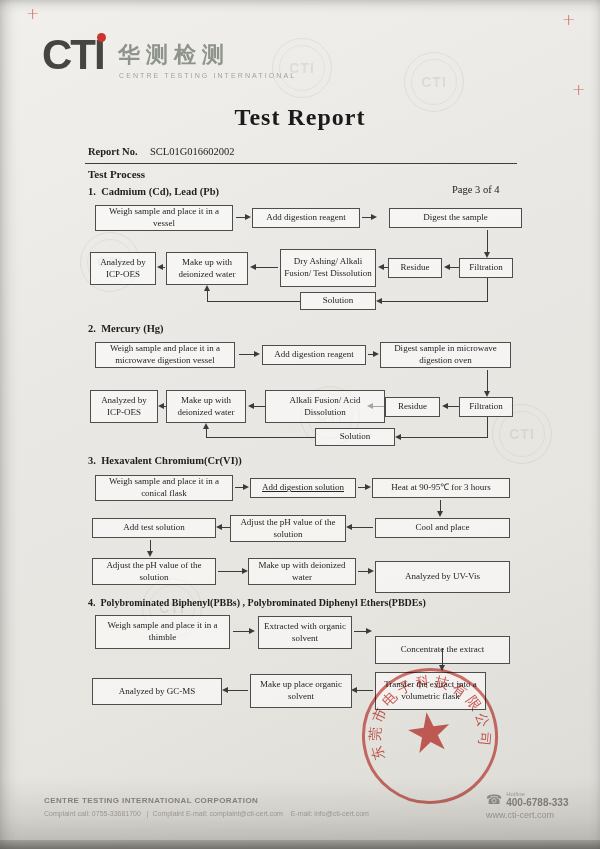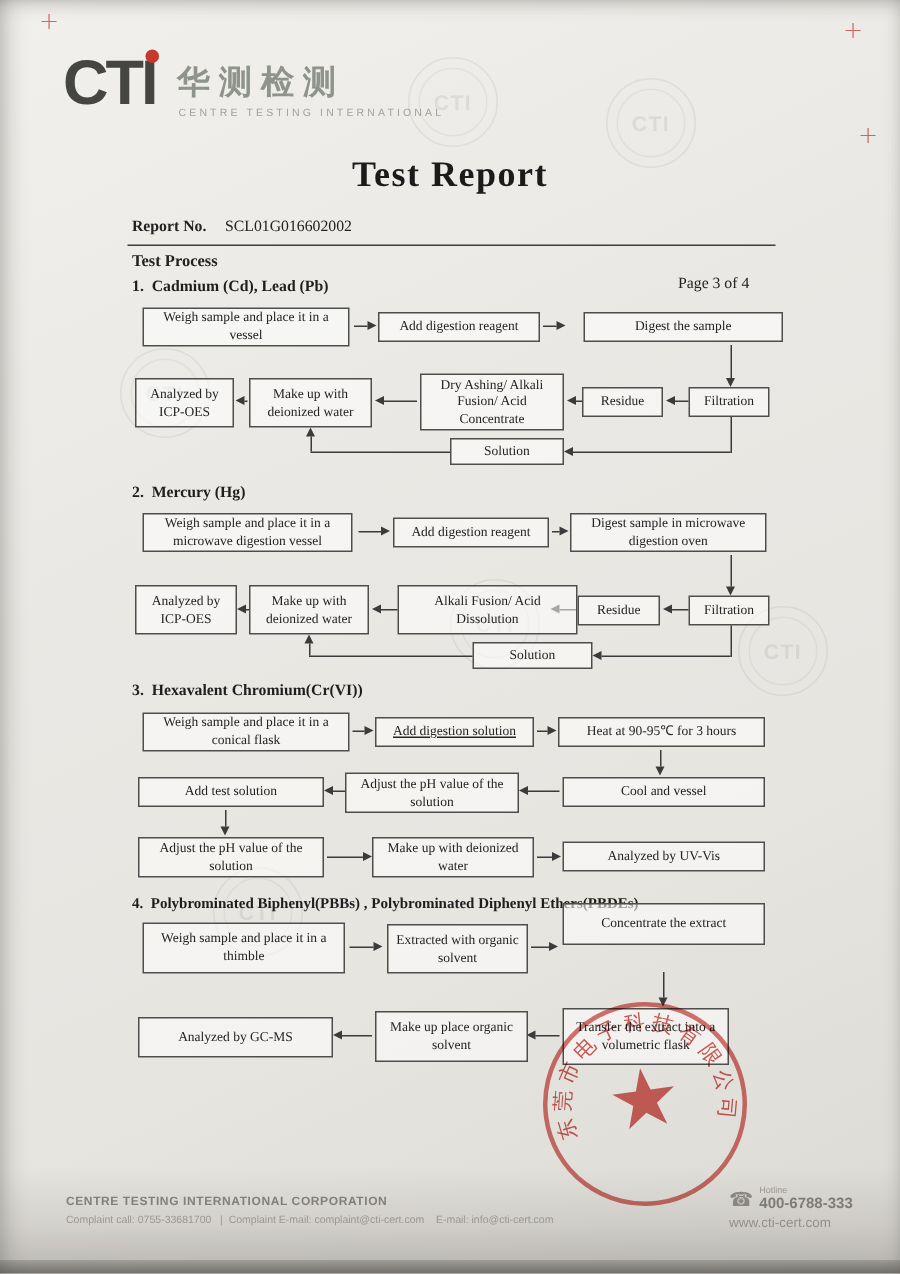--- a/index.html
+++ b/index.html
@@ -117,21 +117,21 @@
     <div class="box" style="left:95px;top:205px;width:138px;height:26px;">Weigh sample and place it in a vessel</div>
     <div class="arr-r" style="left:236px;top:217px;width:9px;"></div>
     <div class="box" style="left:252px;top:208px;width:108px;height:20px;">Add digestion reagent</div>
     <div class="arr-r" style="left:362px;top:217px;width:9px;"></div>
     <div class="box" style="left:377px;top:208px;width:133px;height:20px;margin-left:12px;">Digest the sample</div>
     <div class="arr-d" style="left:487px;top:230px;height:22px;"></div>
     <div class="box" style="left:459px;top:258px;width:54px;height:20px;">Filtration</div>
     <div class="arr-l" style="left:450px;top:267px;width:9px;"></div>
     <div class="box" style="left:388px;top:258px;width:54px;height:20px;">Residue</div>
     <div class="arr-l" style="left:384px;top:267px;width:4px;"></div>
-    <div class="box" style="left:280px;top:249px;width:96px;height:38px;">Dry Ashing/ Alkali Fusion/ Acid Concentrate</div>
+    <div class="box" style="left:280px;top:249px;width:96px;height:38px;">Dry Ashing/ Alkali Fusion/ Test Dissolution</div>
     <div class="arr-l" style="left:256px;top:267px;width:22px;"></div>
     <div class="box" style="left:166px;top:252px;width:82px;height:33px;">Make up with deionized water</div>
     <div class="arr-l" style="left:163px;top:267px;width:2px;"></div>
     <div class="box" style="left:90px;top:252px;width:66px;height:33px;">Analyzed by ICP-OES</div>
     <div class="box" style="left:300px;top:292px;width:76px;height:18px;">Solution</div>
     <div class="line-v" style="left:487px;top:278px;height:24px;"></div>
     <div class="arr-l" style="left:382px;top:301px;width:105px;"></div>
     <div class="line-h" style="left:207px;top:301px;width:93px;"></div>
     <div class="arr-u" style="left:207px;top:291px;height:10px;"></div>
   </div>
@@ -161,40 +161,40 @@
   </div>
 
   <div>
     <div class="sec-h" style="left:88px;top:455px;">3.  Hexavalent Chromium(Cr(VI))</div>
     <div class="box" style="left:95px;top:475px;width:138px;height:26px;">Weigh sample and place it in a conical flask</div>
     <div class="arr-r" style="left:235px;top:487px;width:8px;"></div>
     <div class="box" style="left:250px;top:478px;width:106px;height:20px;text-decoration:underline;">Add digestion solution</div>
     <div class="arr-r" style="left:358px;top:487px;width:7px;"></div>
     <div class="box" style="left:372px;top:478px;width:138px;height:20px;">Heat at 90-95℃ for 3 hours</div>
     <div class="arr-d" style="left:440px;top:500px;height:11px;"></div>
-    <div class="box" style="left:375px;top:518px;width:135px;height:20px;">Cool and vessel</div>
+    <div class="box" style="left:375px;top:518px;width:135px;height:20px;">Cool and place</div>
     <div class="arr-l" style="left:352px;top:527px;width:21px;"></div>
     <div class="box" style="left:230px;top:515px;width:116px;height:27px;">Adjust the pH value of the solution</div>
     <div class="arr-l" style="left:222px;top:527px;width:8px;"></div>
     <div class="box" style="left:92px;top:518px;width:124px;height:20px;">Add test solution</div>
     <div class="arr-d" style="left:150px;top:540px;height:11px;"></div>
     <div class="box" style="left:92px;top:558px;width:124px;height:27px;">Adjust the pH value of the solution</div>
     <div class="arr-r" style="left:218px;top:571px;width:24px;"></div>
     <div class="box" style="left:248px;top:558px;width:108px;height:27px;">Make up with deionized water</div>
     <div class="arr-r" style="left:358px;top:571px;width:10px;"></div>
-    <div class="box" style="left:375px;top:561px;width:135px;height:20px;">Analyzed by UV-Vis</div>
+    <div class="box" style="left:375px;top:561px;width:135px;height:32px;">Analyzed by UV-Vis</div>
   </div>
 
   <div>
     <div class="sec-h" style="left:88px;top:597px;font-size:10px;">4.  Polybrominated Biphenyl(PBBs) , Polybrominated Diphenyl Ethers(PBDEs)</div>
     <div class="box" style="left:95px;top:615px;width:135px;height:34px;">Weigh sample and place it in a thimble</div>
     <div class="arr-r" style="left:233px;top:631px;width:16px;"></div>
     <div class="box" style="left:258px;top:616px;width:94px;height:33px;">Extracted with organic solvent</div>
     <div class="arr-r" style="left:354px;top:631px;width:12px;"></div>
-    <div class="box" style="left:375px;top:602px;width:135px;height:28px;">Concentrate the extract</div>
+    <div class="box" style="left:375px;top:636px;width:135px;height:28px;">Concentrate the extract</div>
     <div class="arr-d" style="left:442px;top:648px;height:17px;"></div>
     <div class="box" style="left:375px;top:672px;width:111px;height:38px;">Transfer the extract into a volumetric flask</div>
     <div class="arr-l" style="left:357px;top:690px;width:16px;"></div>
     <div class="box" style="left:250px;top:674px;width:102px;height:34px;">Make up place organic solvent</div>
     <div class="arr-l" style="left:228px;top:690px;width:20px;"></div>
     <div class="box" style="left:92px;top:678px;width:130px;height:27px;">Analyzed by GC-MS</div>
   </div>
 
   <div class="stamp">
     <div class="ring"></div>

